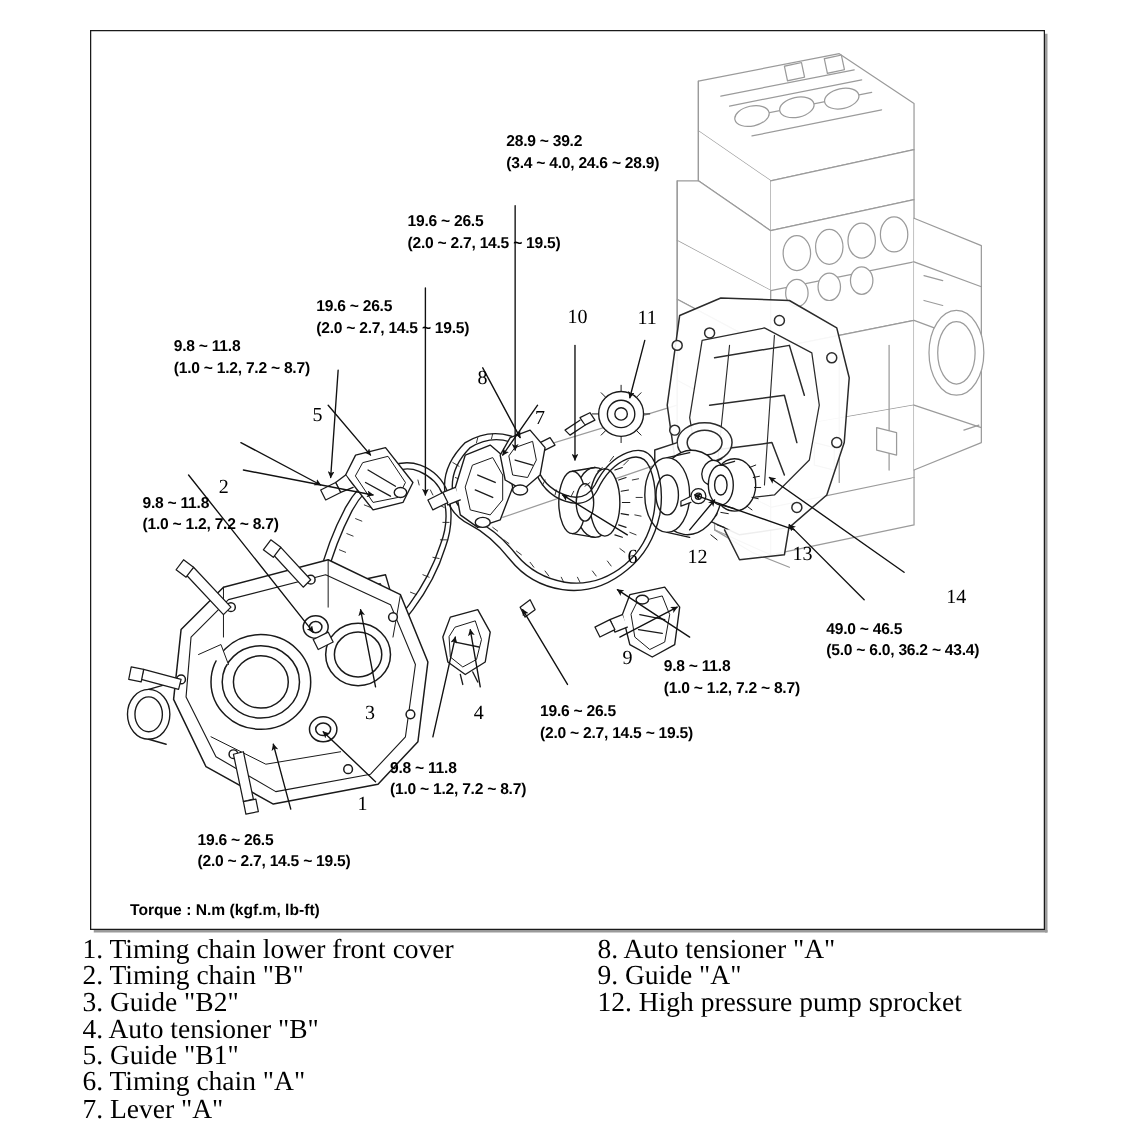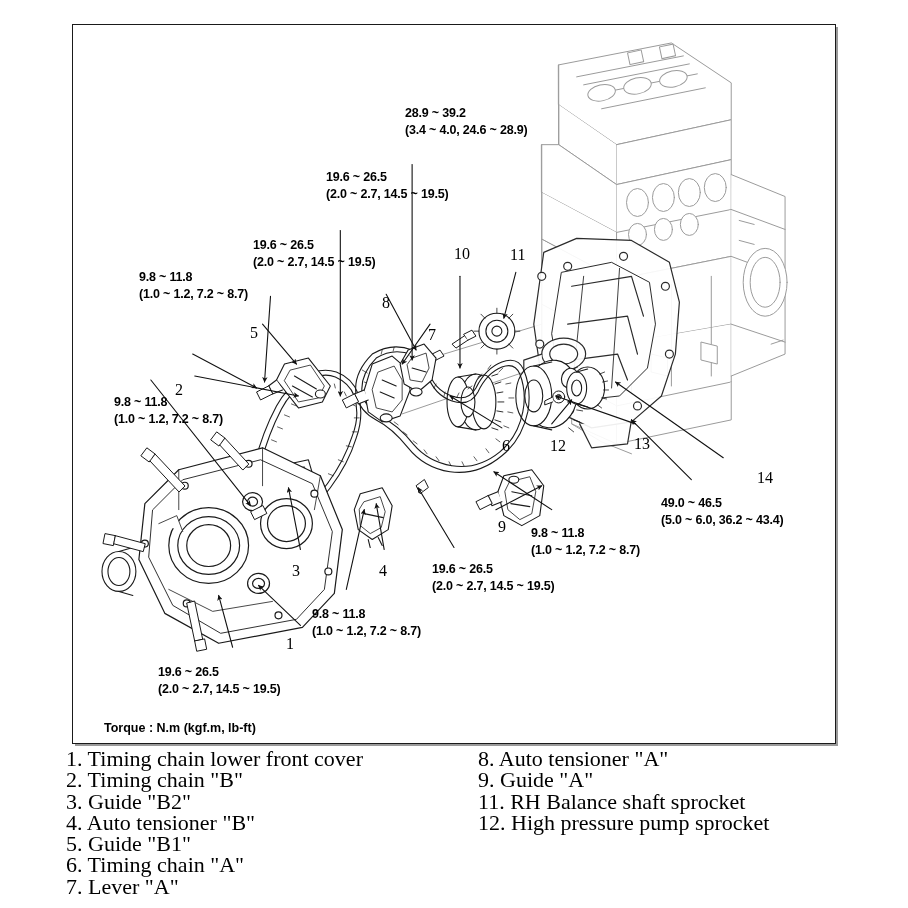--- a/index.html
+++ b/index.html
@@ -517,18 +517,17 @@
       <div class="legend-item">2. Timing chain "B"</div>
       <div class="legend-item">3. Guide "B2"</div>
       <div class="legend-item">4. Auto tensioner "B"</div>
       <div class="legend-item">5. Guide "B1"</div>
       <div class="legend-item">6. Timing chain "A"</div>
       <div class="legend-item">7. Lever "A"</div>
     </div>
     <div class="legend-col" id="legend-col-right">
       <div class="legend-item">8. Auto tensioner "A"</div>
       <div class="legend-item">9. Guide "A"</div>
-      <div class="legend-item">11. RH Balance shaft sprocket</div>
       <div class="legend-item">12. High pressure pump sprocket</div>
     </div>
   </div>
 
 </div>
 
 </body></html>

